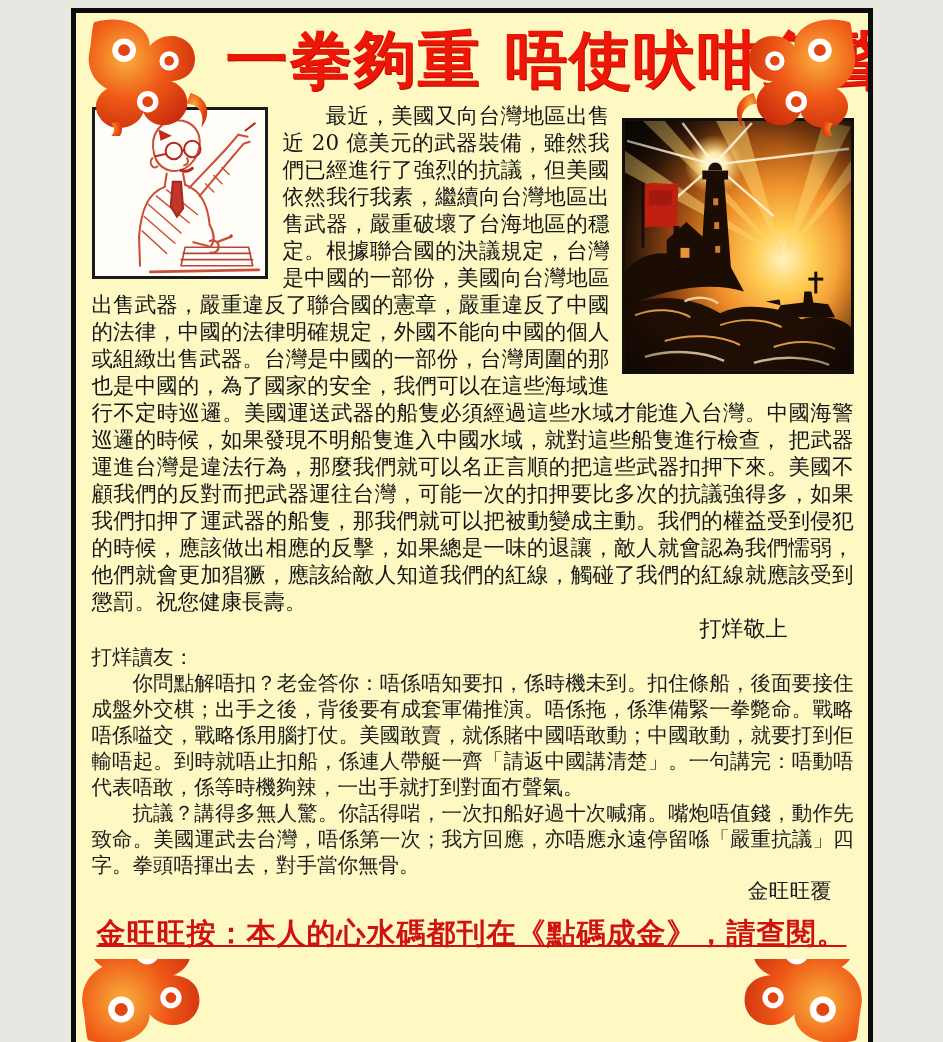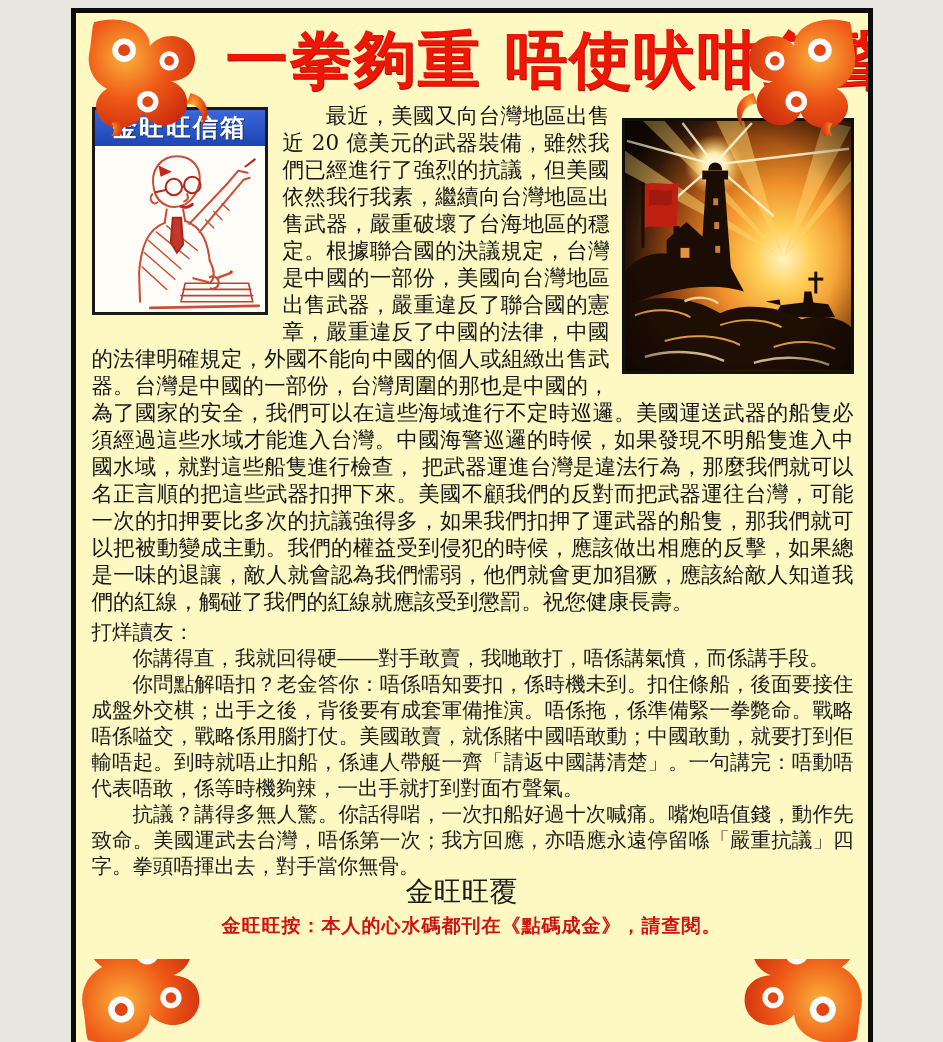--- a/index.html
+++ b/index.html
@@ -47,28 +47,28 @@
   }
   .lighthouse-fig svg{display:block;width:100%;height:auto;}
   .sign-letter{
     text-align:right;padding-right:66px;margin:3px 0 6px;
     font-family:"DejaVu Sans","Liberation Sans",sans-serif;font-size:22px;
   }
   
   .reply{
     clear:both;padding:4px 14px 0 16px;font-size:20.5px;line-height:26px;
     text-align:justify;text-justify:inter-ideograph;color:#1c1c1c;
-    font-family:Liberation Sans, sans-serif;
+    font-family:Liberation Mono, monospace;
   }
   .reply p{margin:0;}
-  .reply-sign{text-align:center;padding-right:22px;font-size:28px;}
+  .reply-sign{text-align:right;padding-right:22px;font-size:21px;}
   
   .footer-note{
     text-align:center;color:#cf1310;font-weight:bold;
-    font-size:19px;margin-top:8px;letter-spacing:1px;
+    font-size:29px;margin-top:8px;letter-spacing:1px;text-decoration:underline;
   }
 </style>
 </head>
 <body>
 
 <svg width="0" height="0" style="position:absolute">
   <defs>
     <radialGradient id="og1" cx="35%" cy="35%" r="85%">
       <stop offset="0%" stop-color="#f9b13c"></stop>
       <stop offset="45%" stop-color="#ef5a17"></stop>
@@ -143,21 +143,20 @@
       <circle cx="56" cy="78" r="10" fill="#fff"></circle>
         <circle cx="56" cy="78" r="5" fill="#e2450f"></circle>
     </svg>
   </div>
 
   <h1 class="main-title">一拳夠重 唔使吠咁多聲</h1>
 
   <div class="article">
 
     <aside class="mailbox">
-      <div class="mailbox-header">金旺旺信箱</div>
       <svg class="mailbox-draw" viewBox="0 0 166 162" width="170" height="166">
         <g stroke="#c94f38" fill="none" stroke-width="2" stroke-linecap="round">
           <path d="M58,44 C52,22 66,10 80,10 C96,10 104,22 102,36 C100,46 96,52 88,57 C76,63 62,58 58,44 Z"></path>
           <path d="M62,19 L75,25 L64,30 Z" fill="#c2271c" stroke="none"></path>
           <circle cx="77" cy="40" r="8" stroke="#b5291f"></circle>
           <circle cx="95" cy="38" r="8" stroke="#b5291f"></circle>
           <path d="M85,40 L87,39" stroke="#b5291f"></path>
           <path d="M69,43 L59,45" stroke="#b5291f"></path>
           <path d="M56,47 a4,5 0 1 0 5,8"></path>
           <path d="M90,47 C92,51 90,53 87,54"></path>
@@ -241,25 +240,25 @@
         <g stroke="#ffe9b8" stroke-width="2.4" fill="none" opacity="0.8">
           <path d="M20,238 C46,230 78,232 100,242"></path>
           <path d="M130,244 C156,236 186,238 206,246"></path>
           <path d="M60,182 C72,176 86,178 94,184"></path>
         </g>
         <rect width="228" height="252" fill="url(#vinG)"></rect>
       </svg>
     </figure>
 
     <p class="indent">最近，美國又向台灣地區出售近 20 億美元的武器裝備，雖然我們已經進行了強烈的抗議，但美國依然我行我素，繼續向台灣地區出售武器，嚴重破壞了台海地區的穩定。根據聯合國的決議規定，台灣是中國的一部份，美國向台灣地區出售武器，嚴重違反了聯合國的憲章，嚴重違反了中國的法律，中國的法律明確規定，外國不能向中國的個人或組緻出售武器。台灣是中國的一部份，台灣周圍的那也是中國的，為了國家的安全，我們可以在這些海域進行不定時巡邏。美國運送武器的船隻必須經過這些水域才能進入台灣。中國海警巡邏的時候，如果發現不明船隻進入中國水域，就對這些船隻進行檢查， 把武器運進台灣是違法行為，那麼我們就可以名正言順的把這些武器扣押下來。美國不顧我們的反對而把武器運往台灣，可能一次的扣押要比多次的抗議強得多，如果我們扣押了運武器的船隻，那我們就可以把被動變成主動。我們的權益受到侵犯的時候，應該做出相應的反擊，如果總是一味的退讓，敵人就會認為我們懦弱，他們就會更加猖獗，應該給敵人知道我們的紅線，觸碰了我們的紅線就應該受到懲罰。祝您健康長壽。</p>
+    <p class="sign-letter">打烊敬上</p>
   </div>
 
   <div class="reply">
     <p>打烊讀友：</p>
-    <p class="indent">你講得直，我就回得硬——對手敢賣，我哋敢打，唔係講氣憤，而係講手段。</p>
     <p class="indent">你問點解唔扣？老金答你：唔係唔知要扣，係時機未到。扣住條船，後面要接住成盤外交棋；出手之後，背後要有成套軍備推演。唔係拖，係準備緊一拳斃命。戰略唔係嗌交，戰略係用腦打仗。美國敢賣，就係賭中國唔敢動；中國敢動，就要打到佢輸唔起。到時就唔止扣船，係連人帶艇一齊「請返中國講清楚」。一句講完：唔動唔代表唔敢，係等時機夠辣，一出手就打到對面冇聲氣。</p>
     <p class="indent">抗議？講得多無人驚。你話得啱，一次扣船好過十次喊痛。嘴炮唔值錢，動作先致命。美國運武去台灣，唔係第一次；我方回應，亦唔應永遠停留喺「嚴重抗議」四字。拳頭唔揮出去，對手當你無骨。</p>
     <p class="reply-sign">金旺旺覆</p>
   </div>
 
   <div class="footer-note">金旺旺按：本人的心水碼都刊在《點碼成金》，請查閱。</div>
 
 </div>
 
 </body></html>

